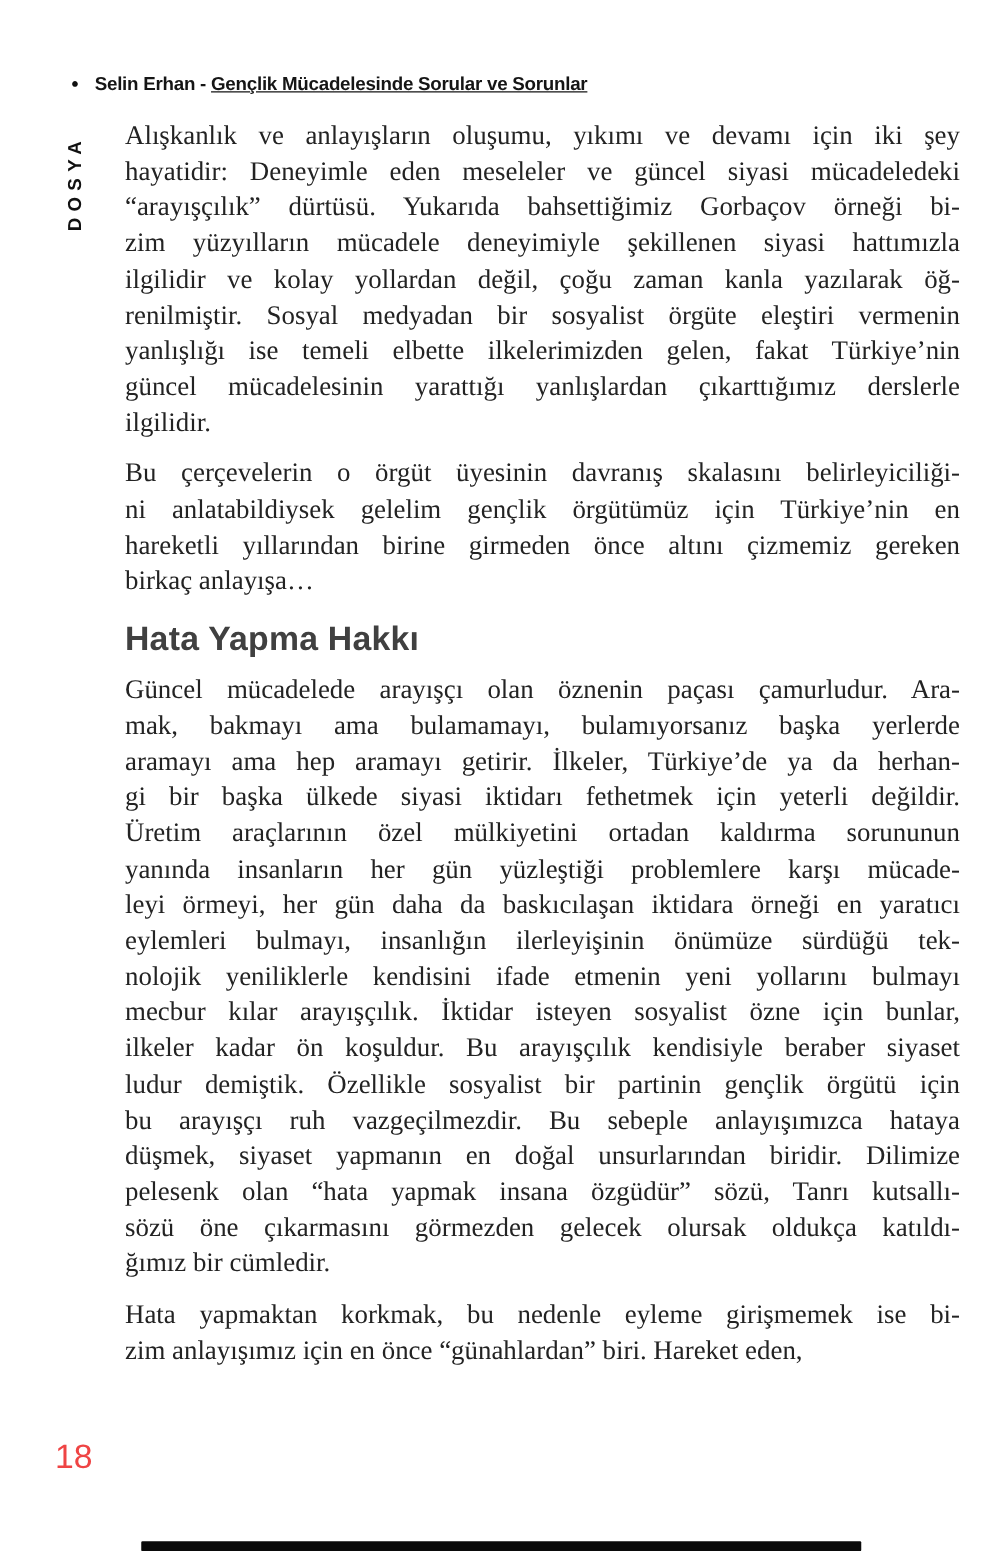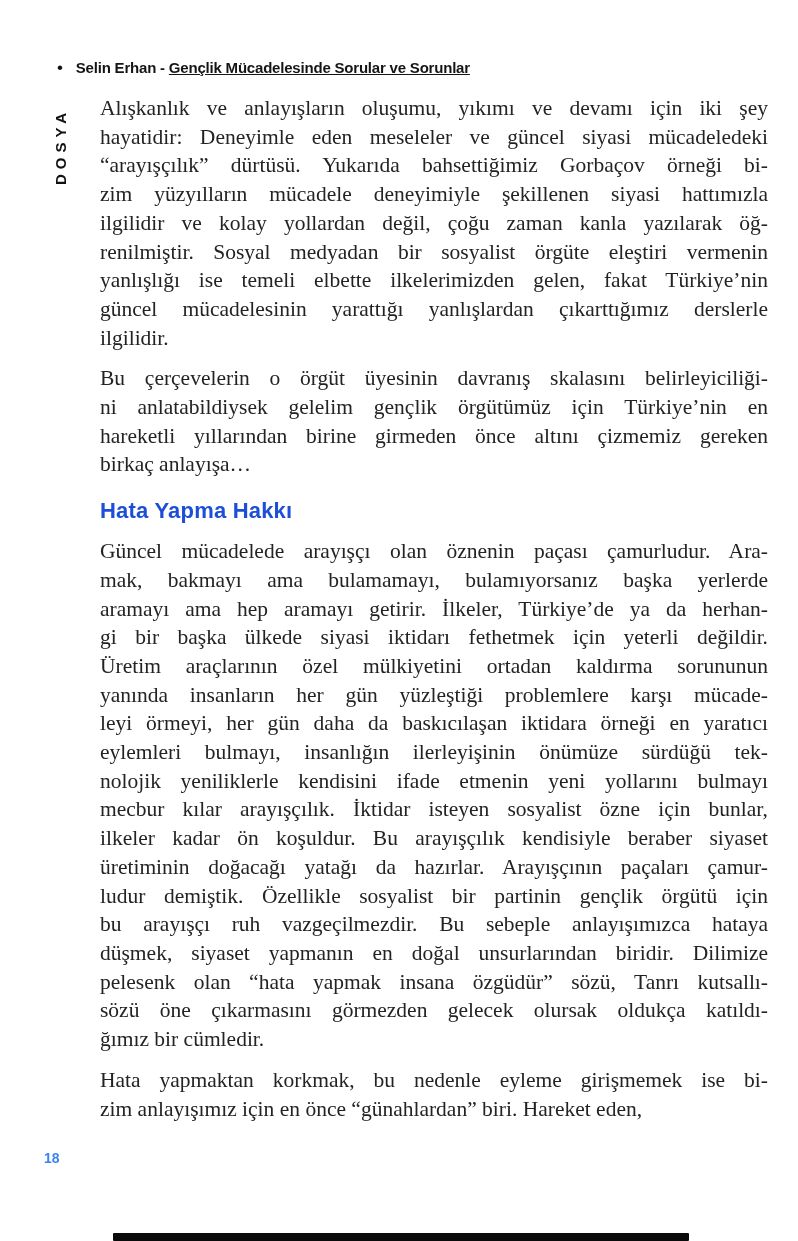--- a/index.html
+++ b/index.html
@@ -66,36 +66,36 @@
   .para .ln {
     display: block;
     text-align: justify;
     text-align-last: justify;
   }
   .para .ln.last { text-align-last: left; }
 
   .heading {
     font-family: "Liberation Sans", "DejaVu Sans", sans-serif;
     font-weight: 600;
-    font-size: 22px;
+    font-size: 27px;
     line-height: 32px;
     letter-spacing: 0.2px;
-    color: #1d4ed8;
+    color: #404040;
     margin: 16px 0 10px 0;
   }
 
   
   .page-number {
     position: absolute;
     left: 44px;
     top: 1150px;
     font-family: "Liberation Sans", "DejaVu Sans", sans-serif;
-    font-weight: 700;
-    font-size: 14px;
-    color: #3b82f6;
+    font-weight: 400;
+    font-size: 27px;
+    color: #ef4444;
   }
   .bottom-bar {
     position: absolute;
     left: 113px;
     bottom: 0;
     width: 576px;
     height: 8px;
     background: #0a0a0a;
     border-radius: 1px;
   }
@@ -139,21 +139,20 @@
           <span class="ln">mak, bakmayı ama bulamamayı, bulamıyorsanız başka yerlerde</span>
           <span class="ln">aramayı ama hep aramayı getirir. İlkeler, Türkiye’de ya da herhan-</span>
           <span class="ln">gi bir başka ülkede siyasi iktidarı fethetmek için yeterli değildir.</span>
           <span class="ln">Üretim araçlarının özel mülkiyetini ortadan kaldırma sorununun</span>
           <span class="ln">yanında insanların her gün yüzleştiği problemlere karşı mücade-</span>
           <span class="ln">leyi örmeyi, her gün daha da baskıcılaşan iktidara örneği en yaratıcı</span>
           <span class="ln">eylemleri bulmayı, insanlığın ilerleyişinin önümüze sürdüğü tek-</span>
           <span class="ln">nolojik yeniliklerle kendisini ifade etmenin yeni yollarını bulmayı</span>
           <span class="ln">mecbur kılar arayışçılık. İktidar isteyen sosyalist özne için bunlar,</span>
           <span class="ln">ilkeler kadar ön koşuldur. Bu arayışçılık kendisiyle beraber siyaset</span>
-          <span class="ln">üretiminin doğacağı yatağı da hazırlar. Arayışçının paçaları çamur-</span>
           <span class="ln">ludur demiştik. Özellikle sosyalist bir partinin gençlik örgütü için</span>
           <span class="ln">bu arayışçı ruh vazgeçilmezdir. Bu sebeple anlayışımızca hataya</span>
           <span class="ln">düşmek, siyaset yapmanın en doğal unsurlarından biridir. Dilimize</span>
           <span class="ln">pelesenk olan “hata yapmak insana özgüdür” sözü, Tanrı kutsallı-</span>
           <span class="ln">sözü öne çıkarmasını görmezden gelecek olursak oldukça katıldı-</span>
           <span class="ln last">ğımız bir cümledir.</span>
         </p>
         <p class="para">
           <span class="ln">Hata yapmaktan korkmak, bu nedenle eyleme girişmemek ise bi-</span>
           <span class="ln last">zim anlayışımız için en önce “günahlardan” biri. Hareket eden,</span>

